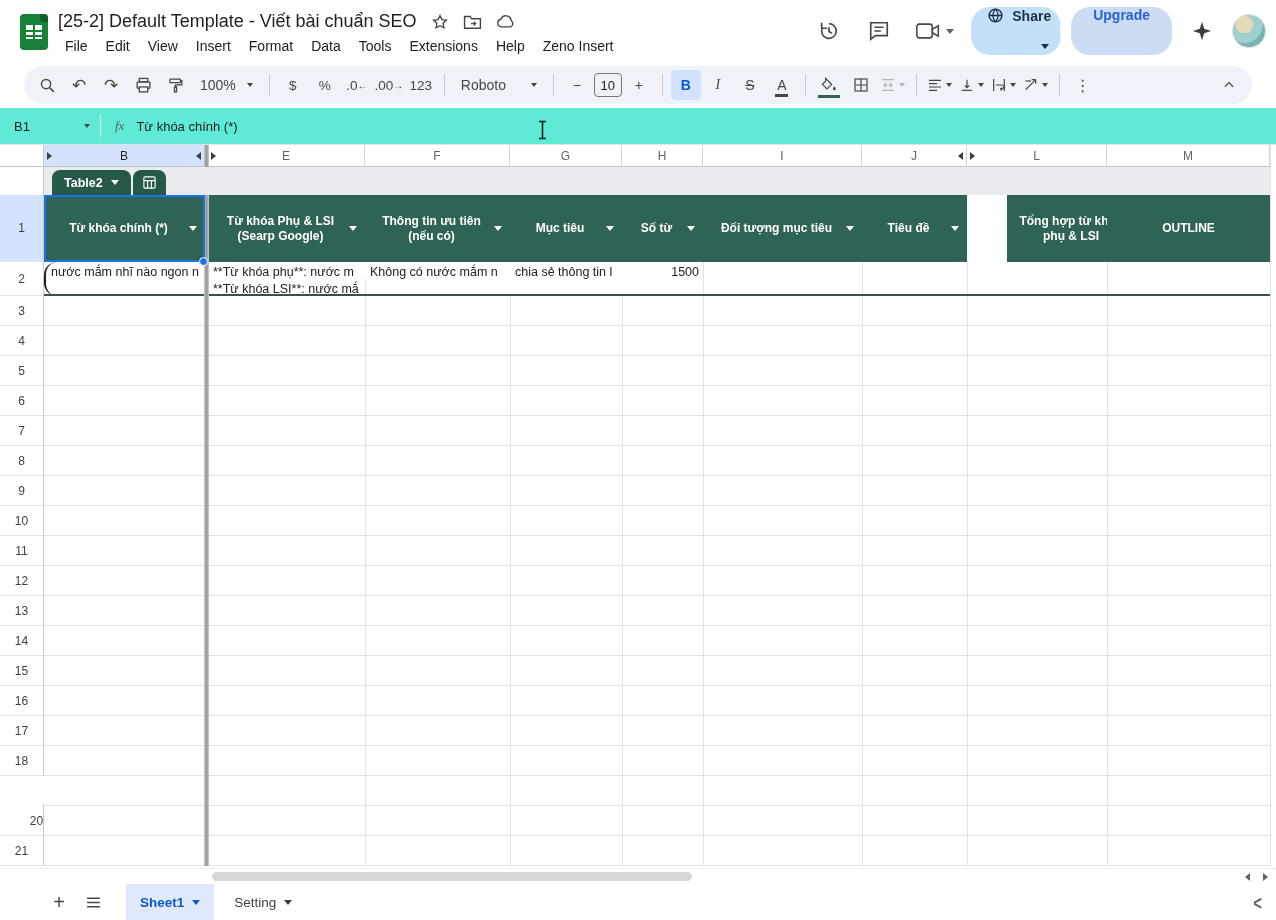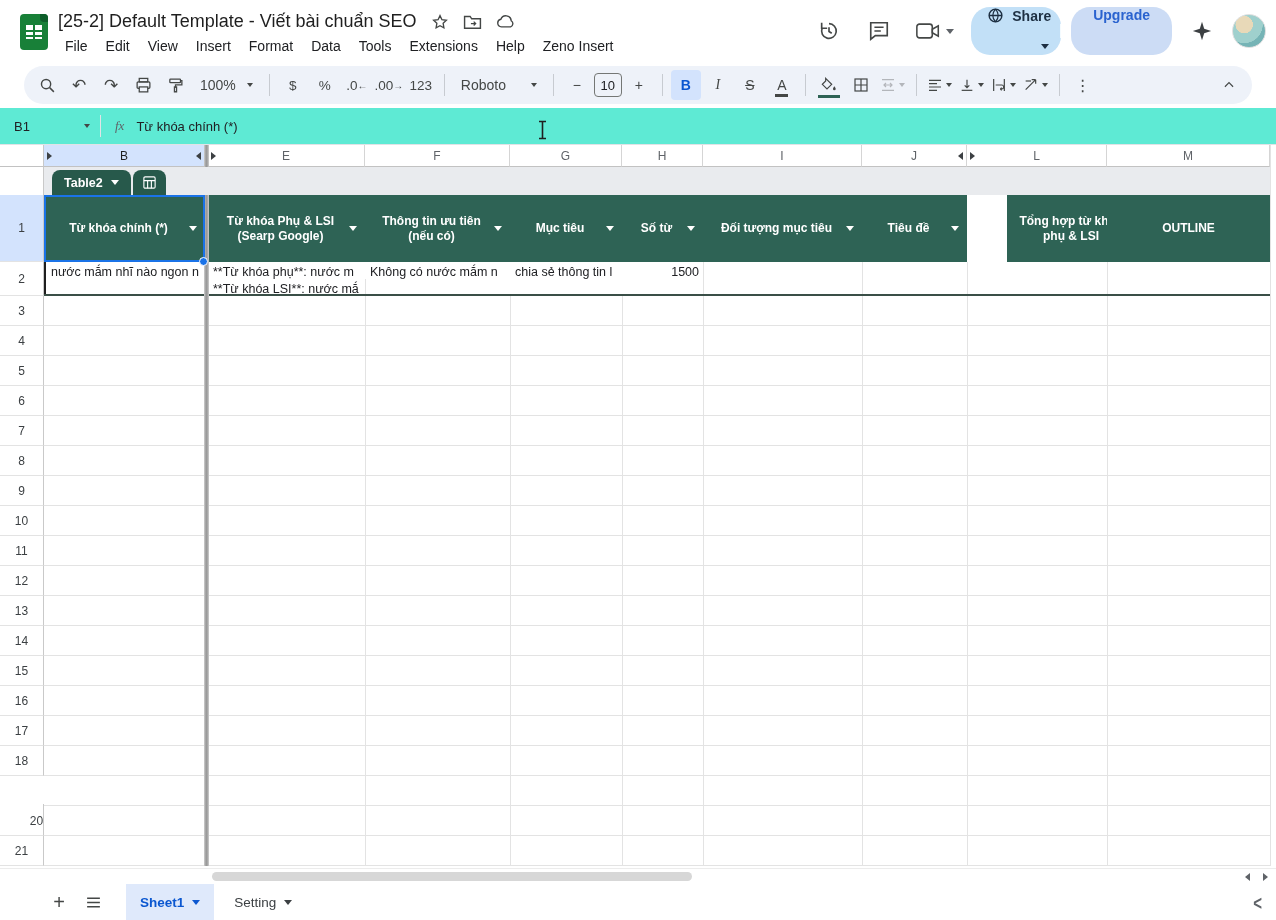--- a/index.html
+++ b/index.html
@@ -409,21 +409,21 @@
       <div class="gridline-h" style="top: 595px;"></div>
       <div class="gridline-h" style="top: 625px;"></div>
       <div class="gridline-h" style="top: 655px;"></div>
       <div class="gridline-h" style="top: 685px;"></div>
       <div class="gridline-h" style="top: 715px;"></div>
       <div class="gridline-h" style="top: 745px;"></div>
       <div class="gridline-h" style="top: 775px;"></div>
       <div class="gridline-h" style="top: 805px;"></div>
       <div class="gridline-h" style="top: 835px;"></div>
       <div class="gridline-h" style="top: 865px;"></div>
-      <div class="cell b2" style="left: 44px; top: 262px; width: 161px; height: 34px;">nước mắm nhĩ nào ngon n</div>
+      <div class="cell b2" style="left: 44px; top: 262px; width: 161px; height: 34px; border-radius: 13px;">nước mắm nhĩ nào ngon n</div>
       <div class="cell" style="left: 208px; top: 262px; width: 157px; height: 34px;">**Từ khóa phụ**: nước m
 **Từ khóa LSI**: nước mắ</div>
       <div class="cell" style="left: 365px; top: 262px; width: 145px; height: 17px;">Không có nước mắm n
 Các loại nước mắm ng</div>
       <div class="cell" style="left: 510px; top: 262px; width: 112px; height: 34px;">chia sẻ thông tin l</div>
       <div class="cell right" style="left: 622px; top: 262px; width: 81px; height: 34px;">1500</div>
       <div class="darkline"></div>
       <div class="fdivider"></div>
       <div class="sel-border"></div>
       <div class="fill-handle"></div>

